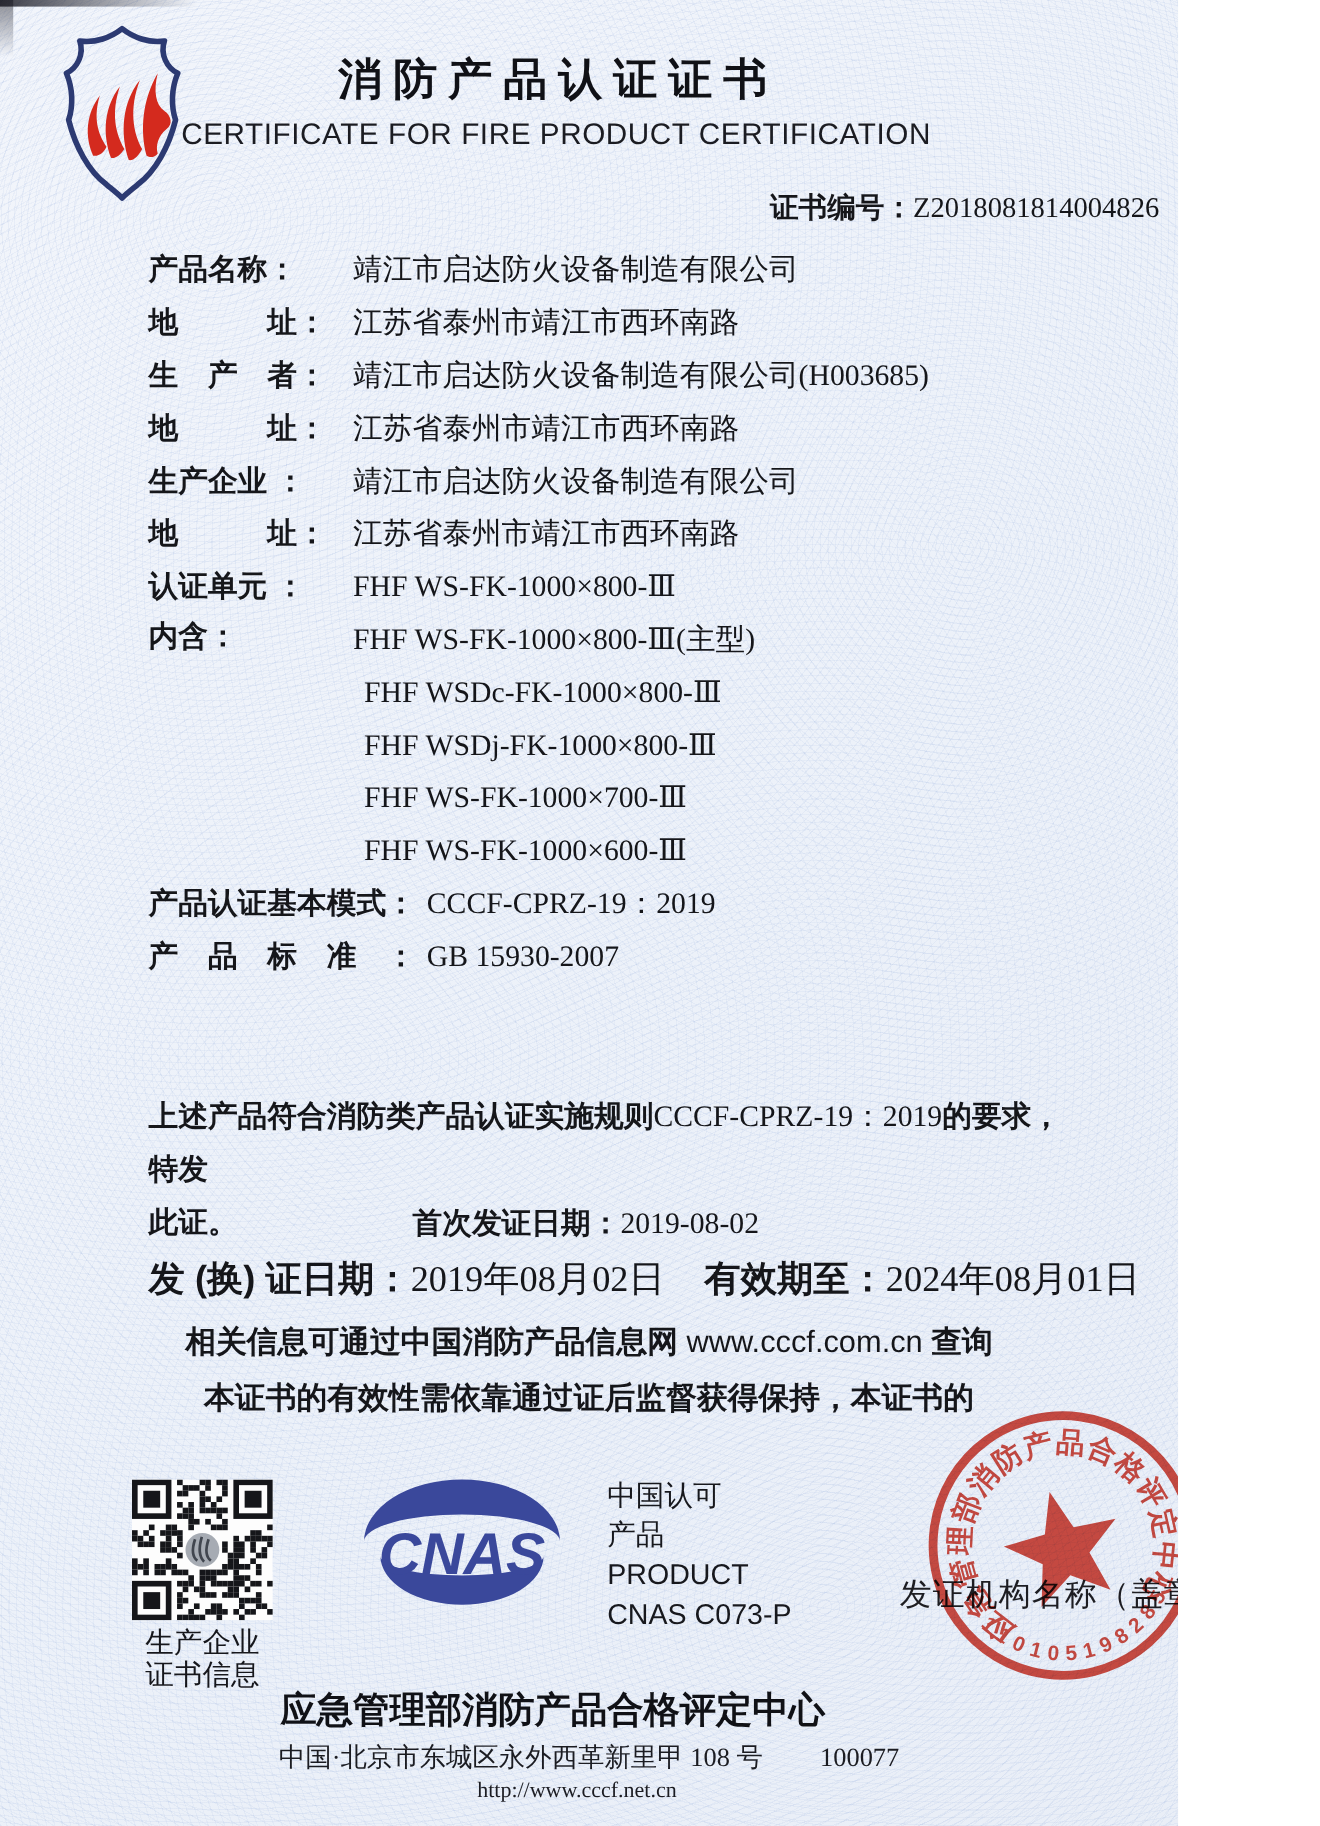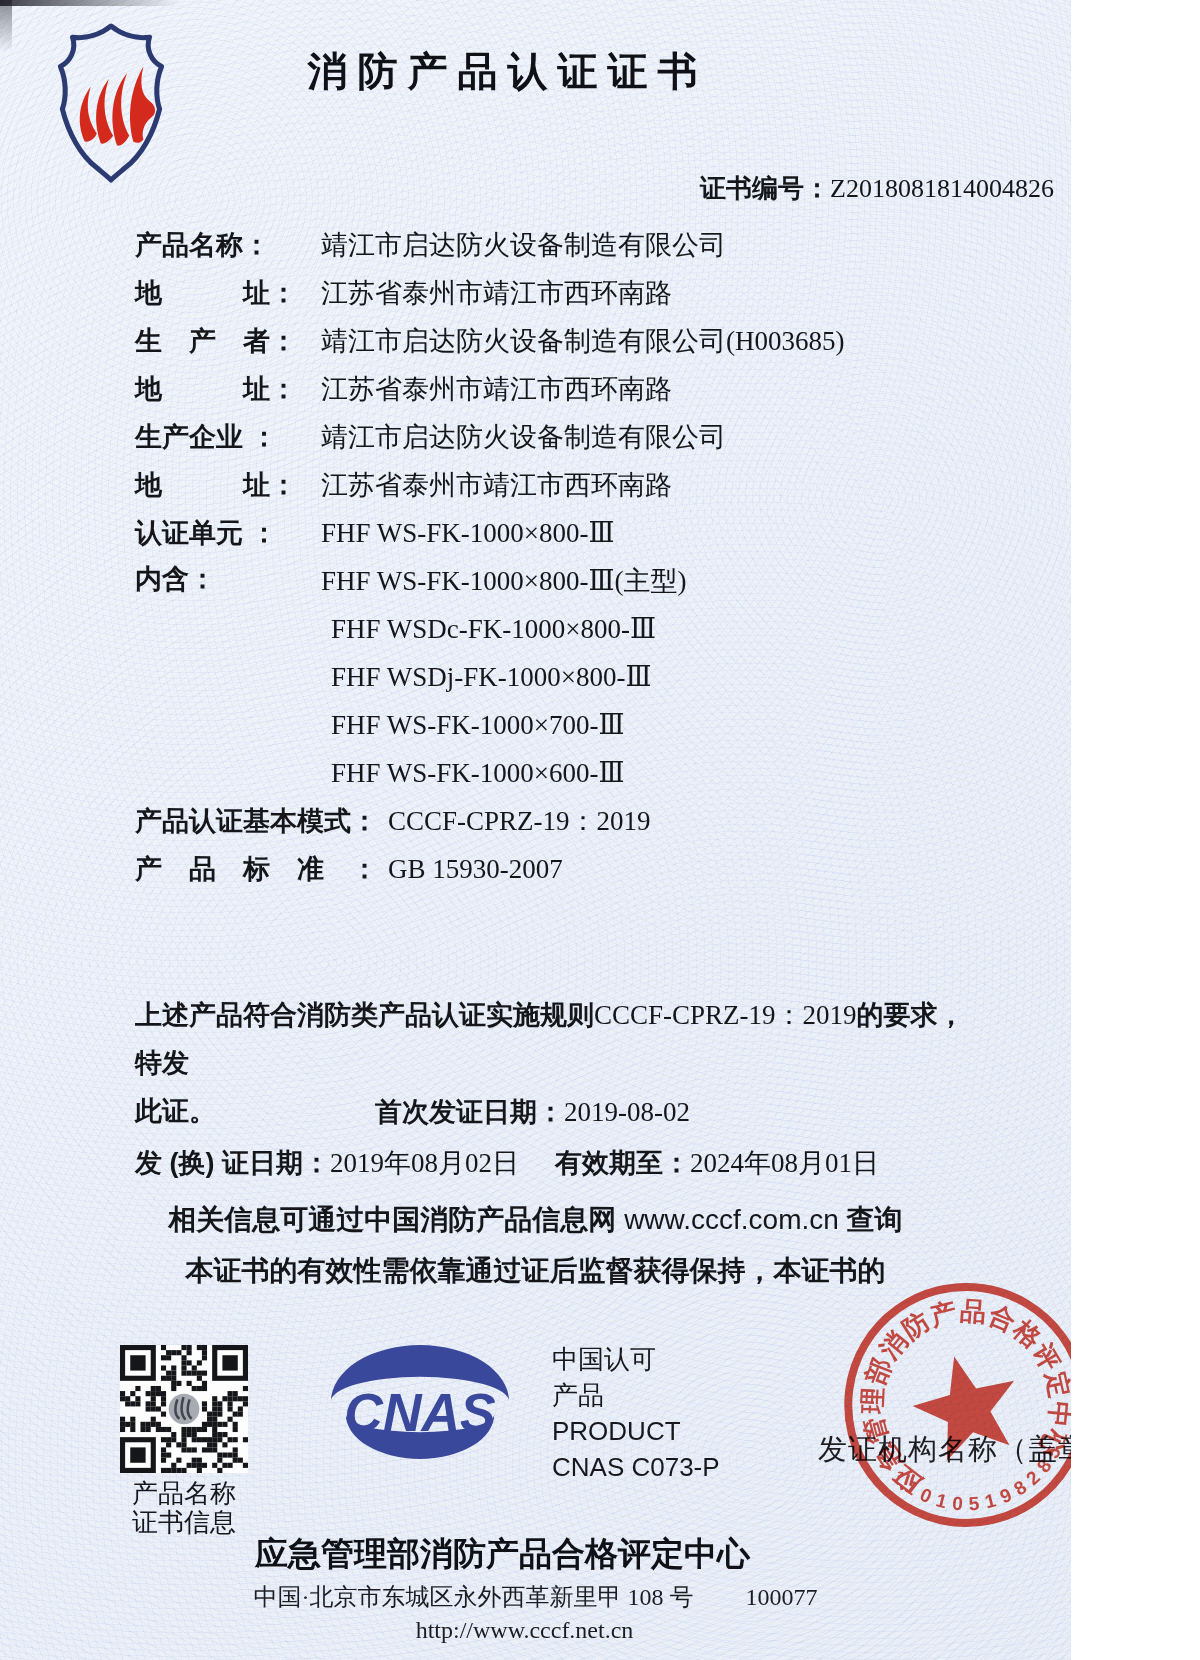--- a/index.html
+++ b/index.html
@@ -39,21 +39,21 @@
   .model-row{padding-left:186px;}
   .rule-row .lbl{display:inline;width:auto;font-weight:700;}
 
   .statement{position:absolute;top:991px;left:135px;right:100px;
     font-size:27px;line-height:48px;font-weight:700;}
   .statement .code{font-family:"Liberation Serif","DejaVu Serif",serif;font-weight:400;}
   .statement .line2{display:block;}
 
   .first-issue{position:absolute;top:1088px;left:375px;height:48px;line-height:48px;font-size:27px;white-space:nowrap;}
   .first-issue .lbl,.issue-row .lbl{font-weight:700;}
-  .issue-row{position:absolute;top:1139px;left:135px;height:48px;line-height:48px;font-size:27px;white-space:nowrap;text-align:center;}
+  .issue-row{position:absolute;top:1139px;left:135px;height:48px;line-height:48px;font-size:33px;white-space:nowrap;text-align:center;}
   .issue-row .gap{display:inline-block;width:36px;}
 
   .notices{position:absolute;top:1194px;left:40px;right:40px;text-align:center;
     font-size:28px;line-height:51px;font-weight:700;}
   .notices .latin{font-family:"Liberation Sans","DejaVu Sans",sans-serif;font-weight:400;}
 
   .qr{position:absolute;left:120px;top:1345px;width:128px;height:128px;}
   .qr-cap{position:absolute;left:104px;top:1479px;width:160px;text-align:center;
     font-size:26px;line-height:29px;font-weight:400;color:#16171c;}
 
@@ -66,40 +66,41 @@
     dominant-baseline:central;font-family:"Liberation Sans",sans-serif;}
   .seal-num{font-size:19px;font-weight:700;fill:#d23a2e;text-anchor:middle;
     dominant-baseline:central;font-family:"Liberation Sans",sans-serif;}
   .seal-caption{position:absolute;left:818px;top:1430px;font-size:29px;letter-spacing:1px;
     font-family:"Liberation Serif","DejaVu Serif",serif;color:#1d1d22;white-space:nowrap;}
 
   .org{position:absolute;top:1532px;left:0;right:66px;text-align:center;font-size:33px;font-weight:700;color:#101116;}
   .addr{position:absolute;top:1581px;left:0;right:0;text-align:center;font-size:24px;
     font-family:"Liberation Serif","DejaVu Serif",serif;color:#1b1c22;}
   .addr .post{margin-left:52px;}
-  .url{position:absolute;top:1617px;left:0;right:70px;text-align:center;font-size:24px;
+  .url{position:absolute;top:1617px;left:0;right:70px;text-align:center;font-size:20px;
     font-family:"Liberation Serif","DejaVu Serif",serif;color:#1b1c22;padding-left:48px;}
 </style>
 </head>
 <body>
 
 <div class="page">
   <div class="guilloche"></div>
   <div class="scan-top"></div>
   <div class="scan-corner"></div>
 
   <svg class="logo" width="122" height="164" viewBox="0 0 120 162">
     <path d="M60,6 C50,14 36,19 22,17 C26,29 20,41 10,46 C16,60 16,76 12,88 C18,112 30,134 46,146 C52,151 57,155 60,158 C63,155 68,151 74,146 C90,134 102,112 108,88 C104,76 104,60 110,46 C100,41 94,29 98,17 C84,19 70,14 60,6 Z" fill="none" stroke="#2c3a72" stroke-width="5" stroke-linejoin="round"></path>
     <path d="M34,120 C26,102 28,82 40,66 C34,86 38,100 46,112 C44,117 39,121 34,120 Z" fill="#d42a1e"></path>
     <path d="M50,122 C42,100 44,76 58,58 C50,82 54,100 62,114 C59,119 54,123 50,122 Z" fill="#d42a1e"></path>
     <path d="M66,124 C58,100 60,72 76,52 C66,78 70,100 78,114 C75,120 70,125 66,124 Z" fill="#d42a1e"></path>
     <path d="M82,120 C76,98 78,70 92,46 C88,62 90,74 98,80 C104,84 106,92 100,96 C92,102 90,112 92,118 C89,122 85,122 82,120 Z" fill="#d42a1e"></path>
   </svg>
 
   <div class="hdr-title">消防产品认证证书</div>
+  <div class="hdr-sub">CERTIFICATE FOR FIRE PRODUCT CERTIFICATION</div>
   <div class="cert-no">
     <span class="lbl">证书编号：</span><span class="serif">Z2018081814004826</span>
   </div>
 
   <div class="fields">
     <div class="row"><span class="lbl">产品名称：</span><span class="val">靖江市启达防火设备制造有限公司</span></div>
     <div class="row"><span class="lbl">地　　　址：</span><span class="val">江苏省泰州市靖江市西环南路</span></div>
     <div class="row"><span class="lbl">生　产　者：</span><span class="val">靖江市启达防火设备制造有限公司(H003685)</span></div>
     <div class="row"><span class="lbl">地　　　址：</span><span class="val">江苏省泰州市靖江市西环南路</span></div>
     <div class="row"><span class="lbl">生产企业 ：</span><span class="val">靖江市启达防火设备制造有限公司</span></div>
@@ -326,21 +327,21 @@
       <rect x="100" y="10" width="15" height="15" fill="#15161a"></rect>
       <rect x="0" y="90" width="35" height="35" fill="#15161a"></rect>
       <rect x="5" y="95" width="25" height="25" fill="#fdfdfd"></rect>
       <rect x="10" y="100" width="15" height="15" fill="#15161a"></rect>
       <circle cx="62.5" cy="62.5" r="15" fill="#8d939e" opacity="0.78"></circle>
       <path d="M56,53 C53,62 54,69 58,72" fill="none" stroke="#41464f" stroke-width="2.4"></path>
       <path d="M62,51 C59,61 60,69 64,73" fill="none" stroke="#41464f" stroke-width="2.4"></path>
       <path d="M68,53 C65,62 66,69 70,72" fill="none" stroke="#41464f" stroke-width="2.4"></path>
     </svg>
   <div class="qr-cap">
-    <div>产品名称</div>
+    <div>生产企业</div>
     <div>证书信息</div>
   </div>
 
   <svg class="cnas-logo" width="188" height="134" viewBox="0 0 190 135">
     <path d="M5,67 A90,57 0 0 1 185,67 A90,25 0 0 0 5,67 Z" fill="#3a489b"></path>
     <path d="M20,80 A75,45 0 0 0 170,80 A75,18 0 0 1 20,80 Z" fill="#3a489b"></path>
     <text x="95" y="97" text-anchor="middle" font-size="54" font-weight="bold" font-style="italic" font-family="Liberation Sans, DejaVu Sans, sans-serif" fill="#3a489b">CNAS</text>
   </svg>
   <div class="cnas-text">
     <div>中国认可</div>

